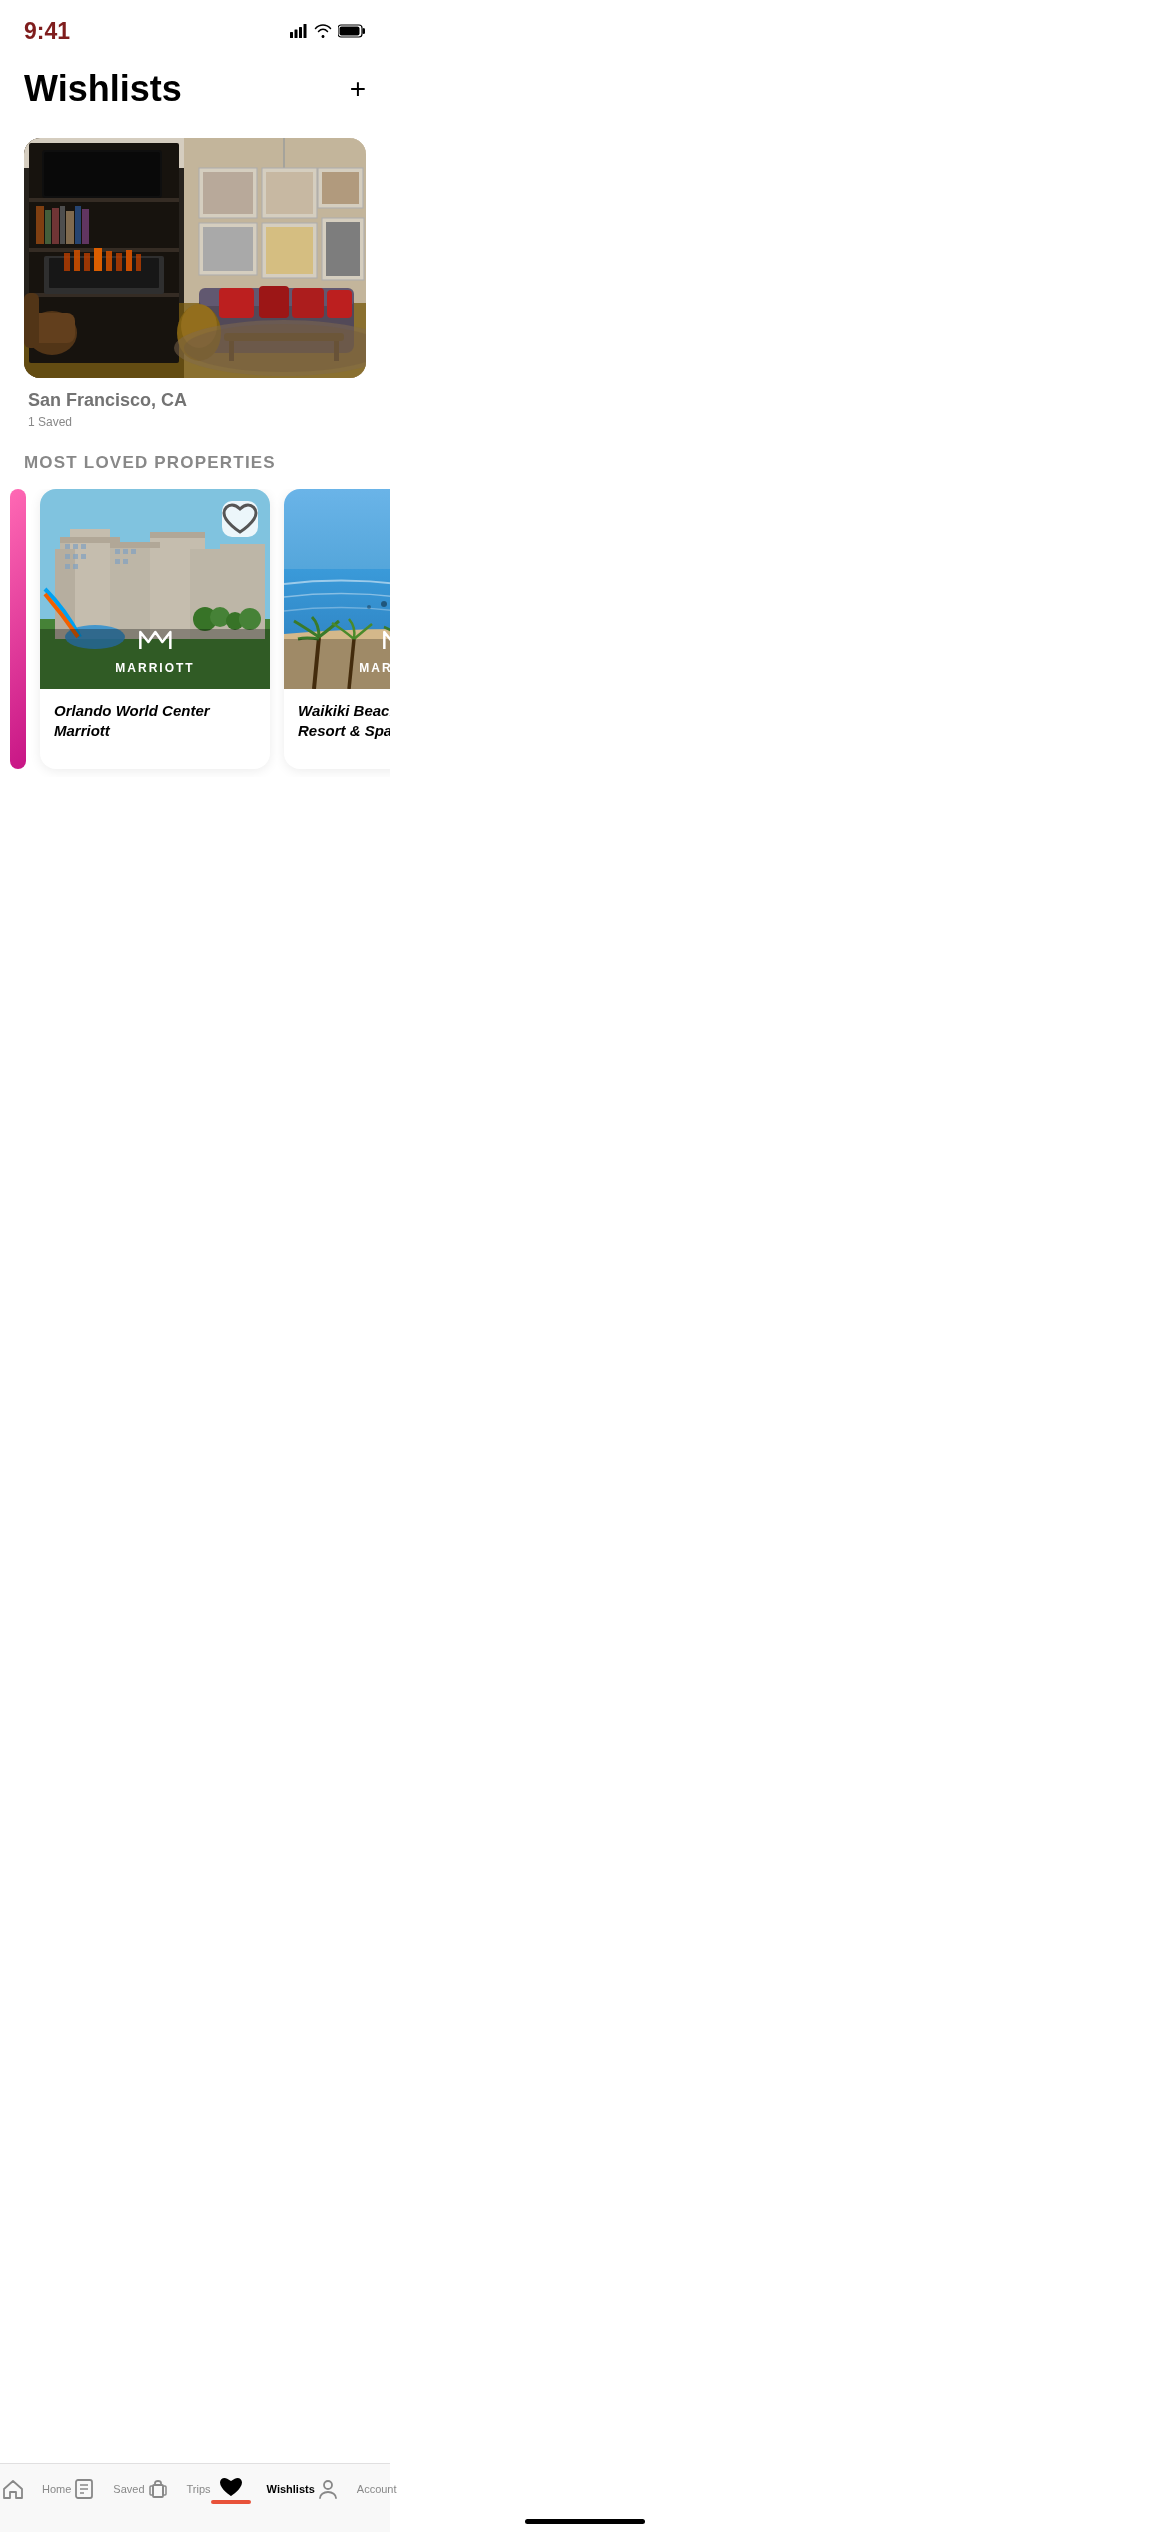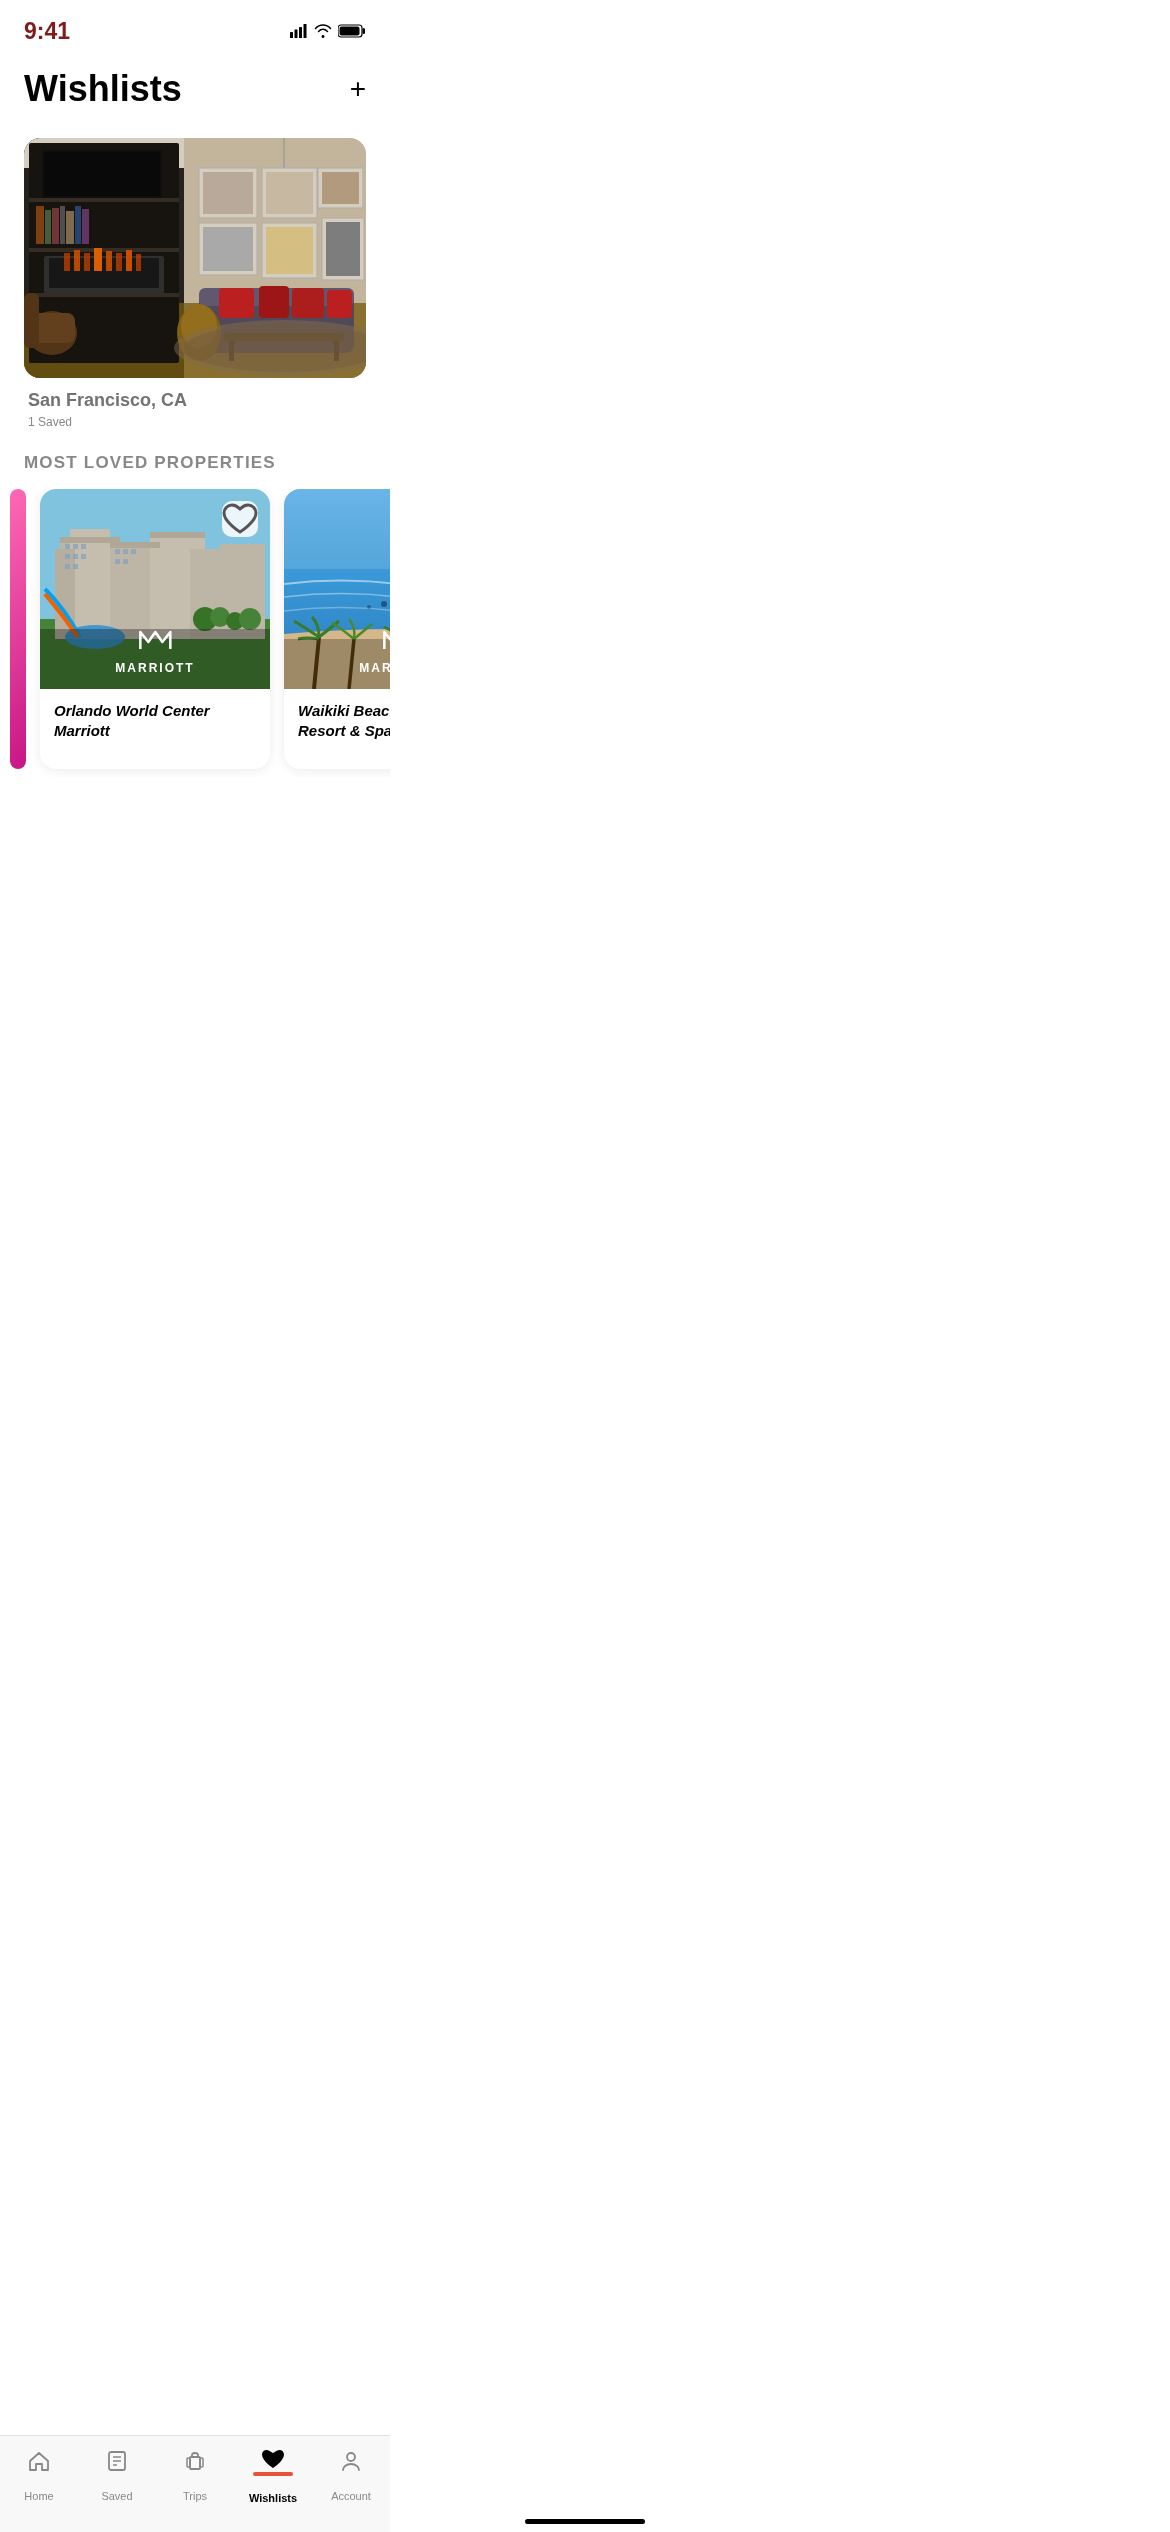--- a/index.html
+++ b/index.html
@@ -195,21 +195,21 @@
       width: 390px;
       background: #f8f8f8;
       border-top: 1px solid #e0e0e0;
       display: flex;
       justify-content: space-around;
       align-items: center;
       padding: 10px 0 28px;
     }
     .nav-item {
       display: flex;
-      flex-direction: column;
+      flex-direction: row;
       align-items: center;
       gap: 16px;
       cursor: pointer;
       flex: 1;
     }
     .nav-icon {
       width: 26px;
       height: 26px;
       display: flex;
       align-items: center;

